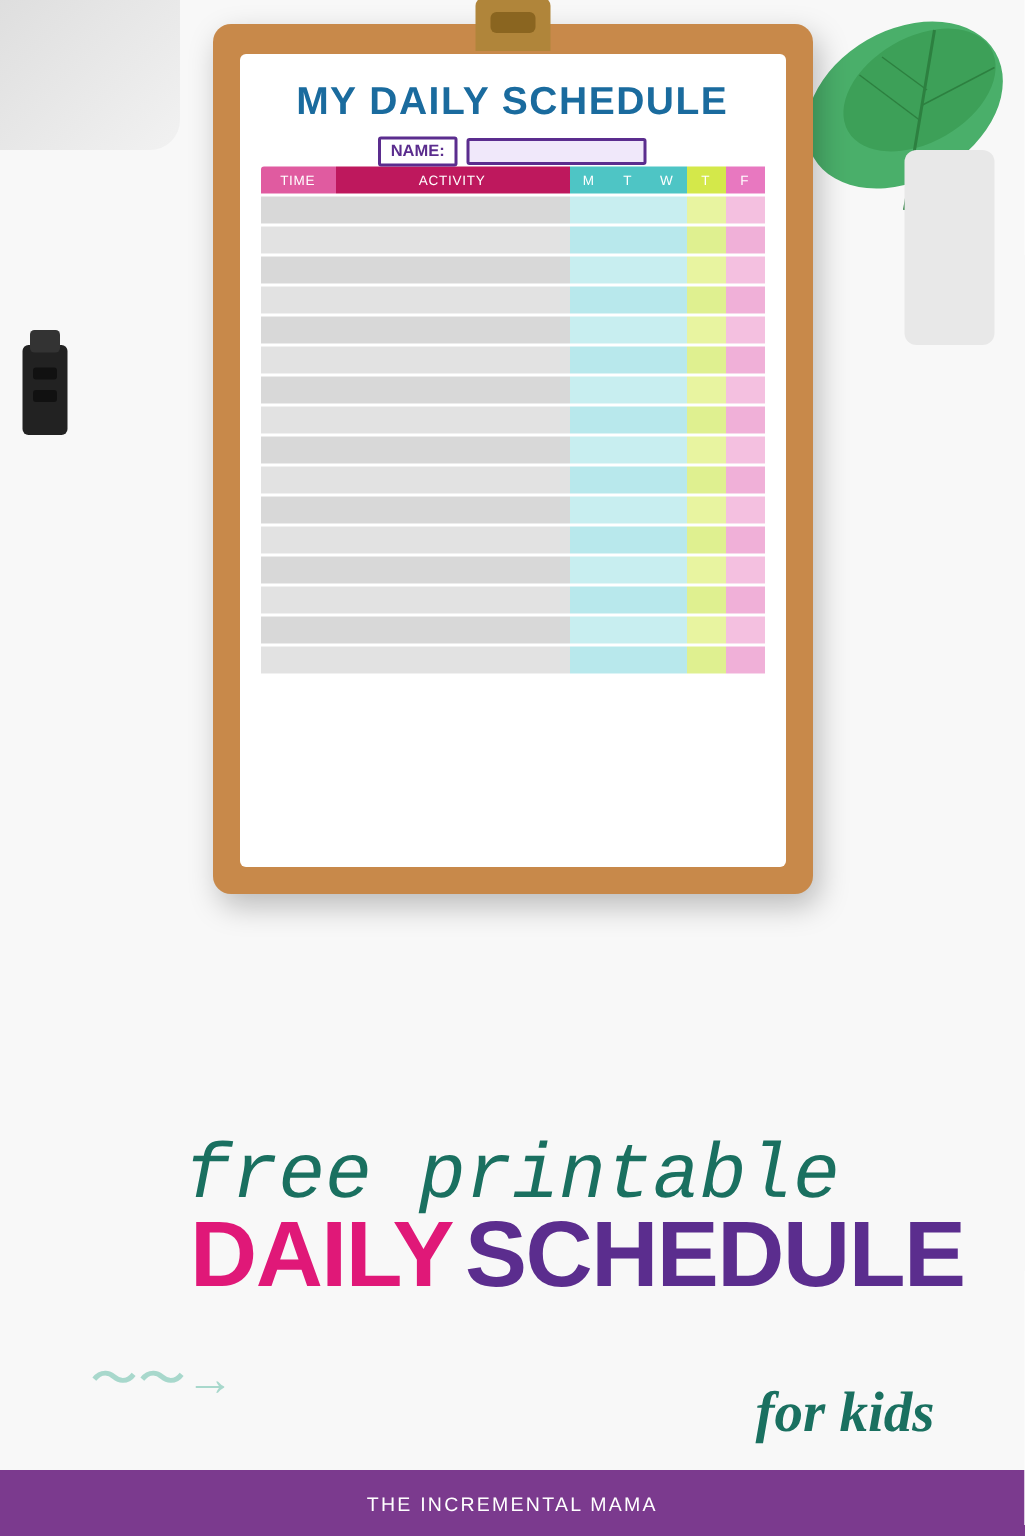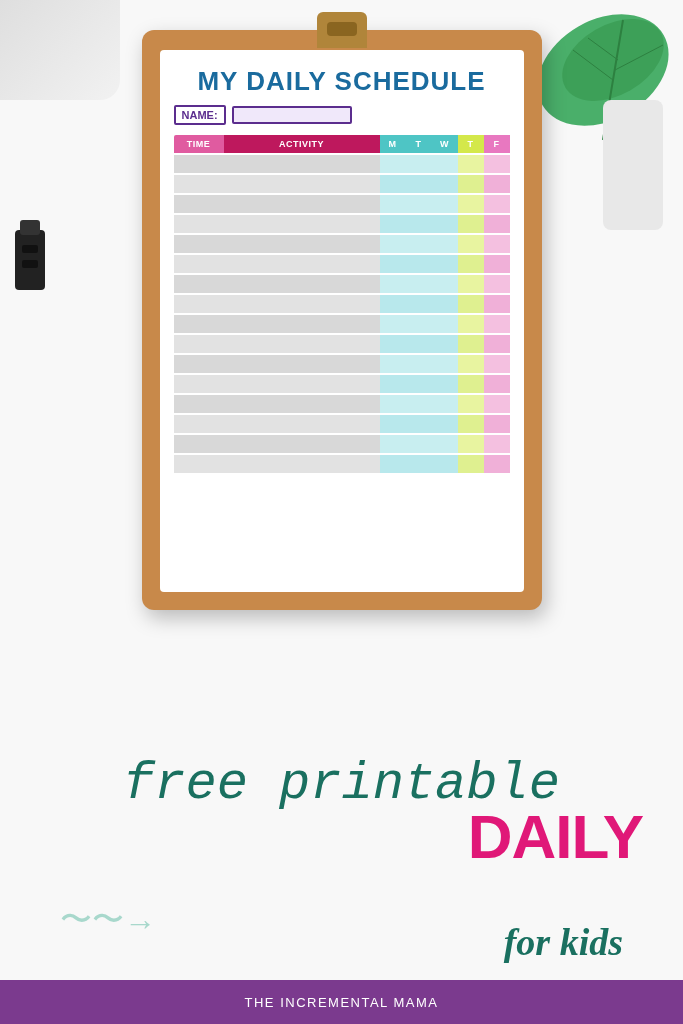--- a/index.html
+++ b/index.html
@@ -45,21 +45,21 @@
       right: 20px;
       width: 60px;
       height: 130px;
       background: #e8e8e8;
       border-radius: 8px;
     }
 
     
     .clipboard-wrapper {
       position: absolute;
-      top: 30px;
+      top: 16px;
       left: 50%;
       transform: translateX(-50%);
       width: 400px;
       height: 580px;
     }
 
     .clipboard-board {
       position: absolute;
       inset: 0;
       background: #c8894a;
@@ -111,22 +111,22 @@
       color: #1a6b9e;
       letter-spacing: 1px;
       margin-bottom: 8px;
       text-transform: uppercase;
     }
 
     
     .name-field {
       display: flex;
       align-items: center;
-      justify-content: flex-start;
-      margin-bottom: 10px;
+      justify-content: center;
+      margin-bottom: 0;
       gap: 6px;
     }
     .name-label {
       font-size: 11px;
       font-weight: 800;
       color: #5b2d8e;
       border: 2px solid #5b2d8e;
       padding: 2px 6px;
       border-radius: 2px;
     }
@@ -139,21 +139,21 @@
     }
 
     
     .schedule-table {
       width: 100%;
       border-collapse: collapse;
     }
 
     .schedule-table th {
       font-size: 9px;
-      font-weight: 700;
+      font-weight: 400;
       text-align: center;
       padding: 4px 2px;
       text-transform: uppercase;
       letter-spacing: 0.5px;
       margin-left: 23px;
     }
 
     .th-time {
       background: #e05ba0;
       color: white;
@@ -513,20 +513,21 @@
       </table>
 
     </div>
   </div>
 </div>
 
 <div class="bottom-section">
   <div class="free-printable-text">free printable</div>
   <div class="daily-schedule-row">
     <span class="daily-text">DAILY</span>
+    <span class="schedule-text">SCHEDULE</span>
   </div>
   <div class="wavy-arrow-row">
     <span class="wavy-line">〜〜→</span>
     <span class="for-kids-text">for kids</span>
   </div>
 </div>
 
 <div class="footer-bar">
   <span class="footer-text">THE INCREMENTAL MAMA</span>
 </div>

